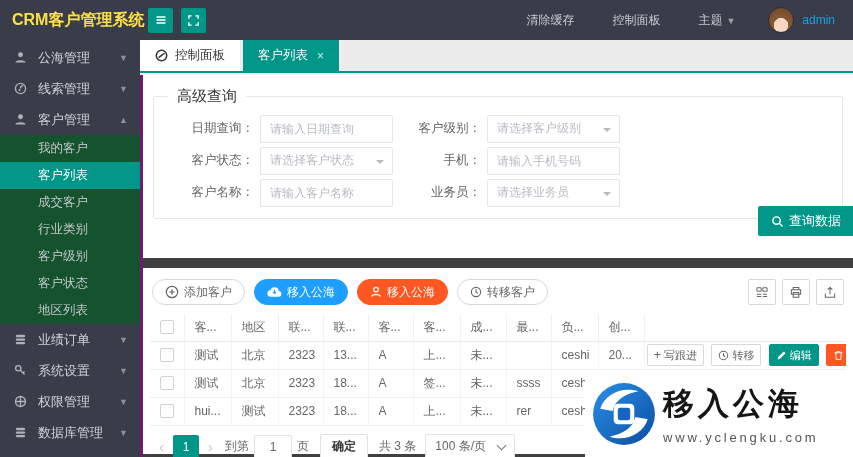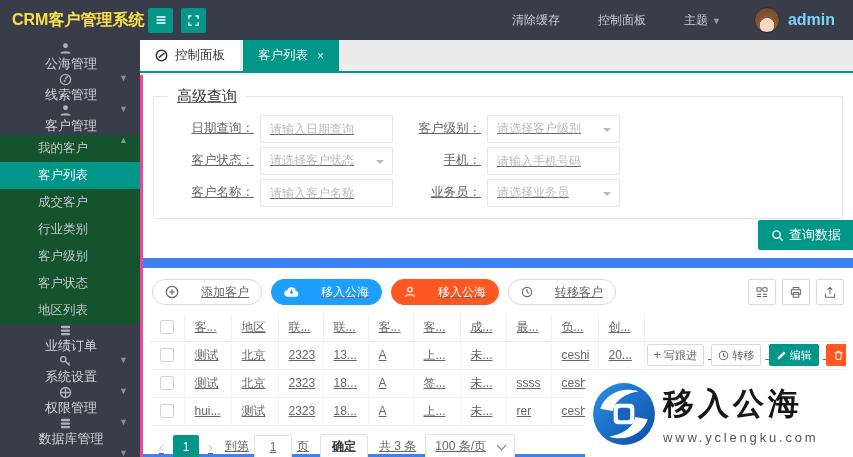--- a/index.html
+++ b/index.html
@@ -18,69 +18,69 @@
                font-weight:bold; white-space:nowrap; }
   .hdr-sq { width:25px; height:25px; background:#009688; border-radius:2px;
             display:flex; align-items:center; justify-content:center;
             margin-left:8px; cursor:pointer; }
   .hdr-right { margin-left:auto; display:flex; align-items:center; padding-right:12px; }
   .hdr-link { color:#c8ccd3; font-size:12px; padding:0 19px; cursor:pointer; white-space:nowrap; }
   .hdr-link .cdn { font-size:9px; color:#9aa0a8; margin-left:4px; }
   .avatar { width:26px; height:26px; border-radius:50%; margin:0 8px 0 14px;
             background: radial-gradient(circle at 50% 72%, #f6d7c3 34%, #8a5a35 35%, #6e4325 100%);
             border:1px solid #2c2f38; }
-  .hdr-user { color:#7dd3fc; font-size:16px; padding-right:6px; cursor:pointer;font-weight:bold; }
+  .hdr-user { color:#0ea5e9; font-size:12px; padding-right:6px; cursor:pointer; }
 
   
   .side { position:absolute; top:40px; left:0; width:140px; bottom:0;
           background:#393D49; z-index:9; padding-top:2px; }
   .side-item { height:31px; display:flex; align-items:center; padding:0 12px 0 14px;
-               color:#cfd3da; font-size:13px; cursor:pointer;flex-direction:column; }
+               color:#cfd3da; font-size:13px; cursor:pointer; }
   .sicon { width:15px; margin-right:9px; color:#aeb3bb; display:flex; }
   .chev { margin-left:auto; font-size:9px; color:#8a8f98; }
   .side-sub { background:#14532d; }
   .sub-item { height:27px; line-height:27px; padding-left:38px; font-size:12.5px;
               color:#c3c7ce; cursor:pointer; }
   .sub-item.active { background:#009688; color:#fff; }
 
   
   .main { position:absolute; left:140px; top:40px; right:0; bottom:0; }
   .tabbar { height:33px; background:#ececec; border-bottom:2px solid #009688;
             display:flex; }
   .tab { display:flex; align-items:center; padding:0 15px; font-size:12.5px;
          cursor:pointer; white-space:nowrap; }
   .tab.inactive { background:#fff; color:#333; }
   .tab.active { background:#009688; color:#fff; margin-left:3px; }
   .tab .ticon { margin-right:7px; display:flex; color:#333; }
   .tab .tclose { margin-left:9px; font-size:12px; color:#d4efec; }
 
   .content { position:absolute; top:35px; left:0; right:0; bottom:0;
-             background:#3b82f6; border-left:3px solid #ec4899; overflow:hidden;text-decoration:underline; }
+             background:#404040; border-left:3px solid #701a75; overflow:hidden; }
 
   
   .query-card { background:#fff; height:183px; position:relative; padding:12px 10px 0 10px; }
   fieldset.adv { border:1px solid #e6e6e6; border-radius:2px; padding:6px 0 10px 0; }
   fieldset.adv legend { margin-left:14px; padding:0 9px; font-size:15px; color:#333; }
   .form-row { display:flex; align-items:center; height:31px; margin-top:1px; }
   .flabel { width:100px; text-align:right; color:#666; font-size:12.5px; white-space:nowrap; }
   .flabel.c2 { width:88px; }
   .finput, .fselect { width:133px; height:28px; border:1px solid #e6e6e6; border-radius:2px;
             margin-left:6px; font-size:12px; color:#666; padding:0 9px; background:#fff; outline:none; }
   .finput::placeholder { color:#b8bcc2; }
   .fselect { display:flex; align-items:center; position:relative; color:#b8bcc2; cursor:pointer; }
   .fselect .caret { position:absolute; right:8px; top:12px; width:0; height:0;
             border:4px solid transparent; border-top-color:#b6b9be; }
-  .search-btn { position:absolute; right:0; bottom:8px; height:30px; background:#009688;
+  .search-btn { position:absolute; right:0; bottom:22px; height:30px; background:#009688;
             color:#fff; border:none; border-radius:2px 0 0 2px; padding:0 12px 0 13px;
             font-size:13px; display:flex; align-items:center; gap:5px; cursor:pointer; }
 
   
   .table-card { background:#fff; margin-top:10px; padding:7px 7px 0 7px; height:186px; }
   .toolbar { display:flex; align-items:center; padding:4px 2px 9px 2px; }
-  .pill { height:26px; border-radius:14px; display:inline-flex; align-items:center; gap:22px;
+  .pill { height:26px; border-radius:14px; display:inline-flex; align-items:center; gap:5px;
           padding:0 12px; font-size:12px; margin-right:9px; border:1px solid #d9d9d9;
           background:#fff; color:#666; cursor:pointer; white-space:nowrap; }
   .pill.blue   { background:#1E9FFF; border-color:#1E9FFF; color:#fff; }
   .pill.orange { background:#FF5722; border-color:#FF5722; color:#fff; }
   .tool-icons { margin-left:auto; display:flex; gap:6px; }
   .tool-ic { width:28px; height:26px; border:1px solid #d9d9d9; border-radius:2px;
              display:flex; align-items:center; justify-content:center; color:#666;
              background:#fff; cursor:pointer; }
 
   table.grid { width:100%; border-collapse:collapse; table-layout:fixed; font-size:12px; color:#666; }

